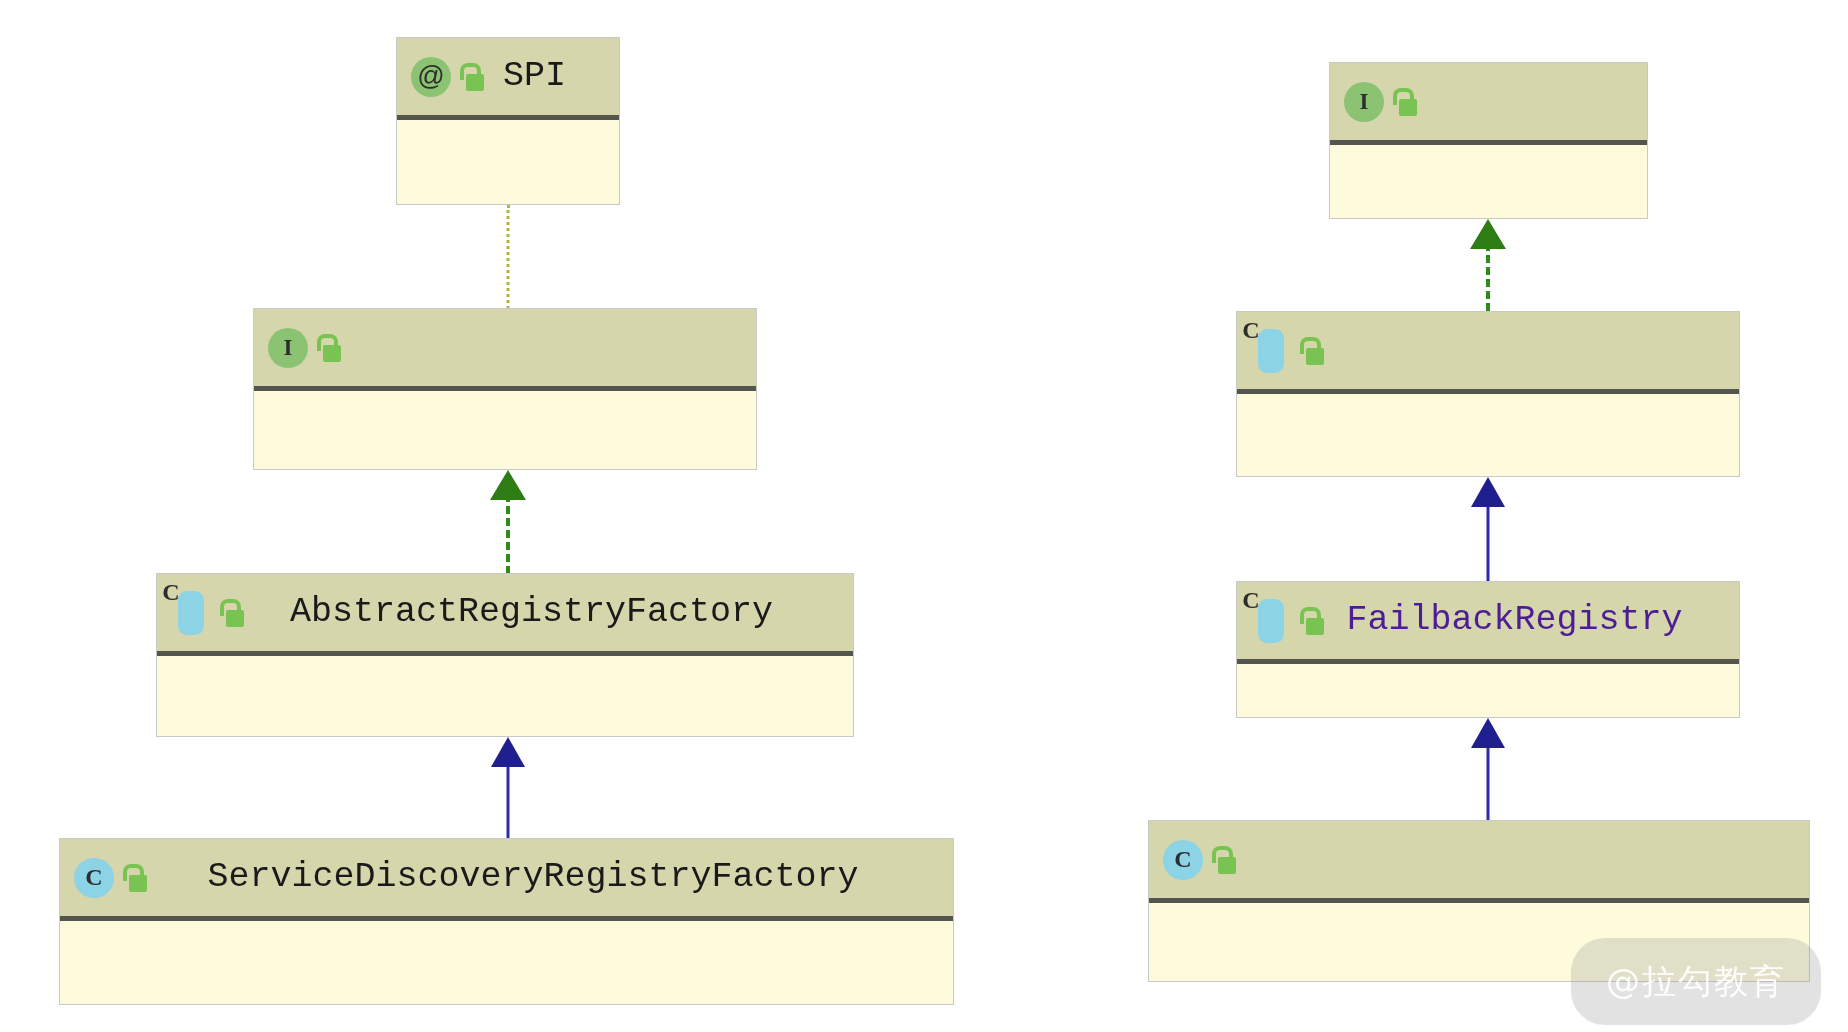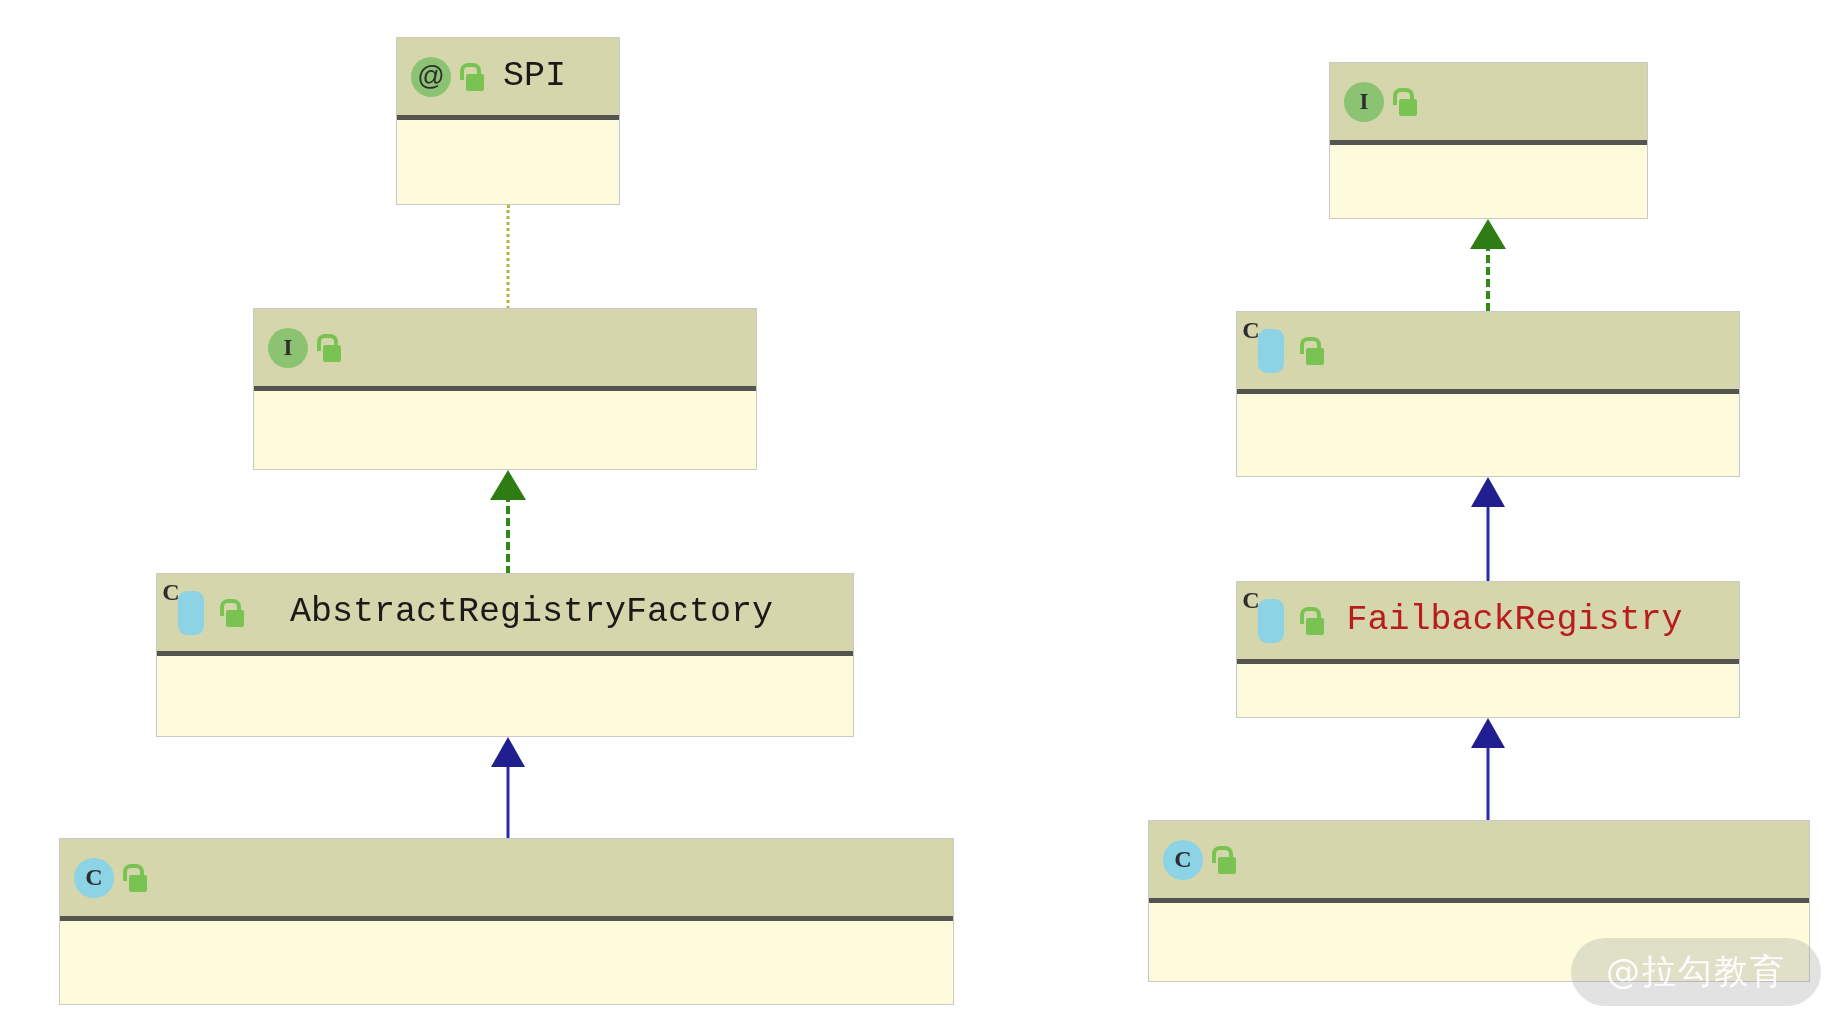--- a/index.html
+++ b/index.html
@@ -39,21 +39,21 @@
     background: #fdfbdc;
   }
   .uml-title {
     font-family: "Liberation Mono", "DejaVu Sans Mono", monospace;
     font-size: 35px;
     letter-spacing: 0px;
     color: #1a1a1a;
     line-height: 1;
   }
   .uml-title.link {
-    color: #b91c1c;
+    color: #4c1d95;
   }
 
   
   .title-wrap {
     flex: 1 1 auto;
     display: flex;
     justify-content: center;
     padding-right: 38px;
   }
 
@@ -297,20 +297,23 @@
 
   <div class="uml-box" style="left:59px; top:838px; width:895px; height:167px;">
     <div class="uml-header">
       <span class="icon-stereo">
         <span class="ic-class">C</span>
       </span>
       <span class="ic-lock">
         <span class="shackle"></span>
           <span class="body"></span>
       </span>
+      <span class="title-wrap">
+        <span class="uml-title">ServiceDiscoveryRegistryFactory</span>
+      </span>
     </div>
     <div class="uml-body" style="height:80px;"></div>
   </div>
 
   <div class="uml-box" style="left:1329px; top:62px; width:319px; height:157px;">
     <div class="uml-header">
       <span class="icon-stereo">
         <span class="ic-circle">I</span>
       </span>
       <span class="ic-lock">
@@ -362,15 +365,15 @@
         <span class="ic-class">C</span>
       </span>
       <span class="ic-lock">
         <span class="shackle"></span>
           <span class="body"></span>
       </span>
     </div>
     <div class="uml-body" style="height:75px;"></div>
   </div>
 
-  <div id="watermark" style="left:1571px; top:938px; width:250px; height:68px;">@拉勾教育</div>
+  <div id="watermark" style="left:1571px; top:938px; width:250px; height:87px;">@拉勾教育</div>
 
 </div>
 
 </body></html>

